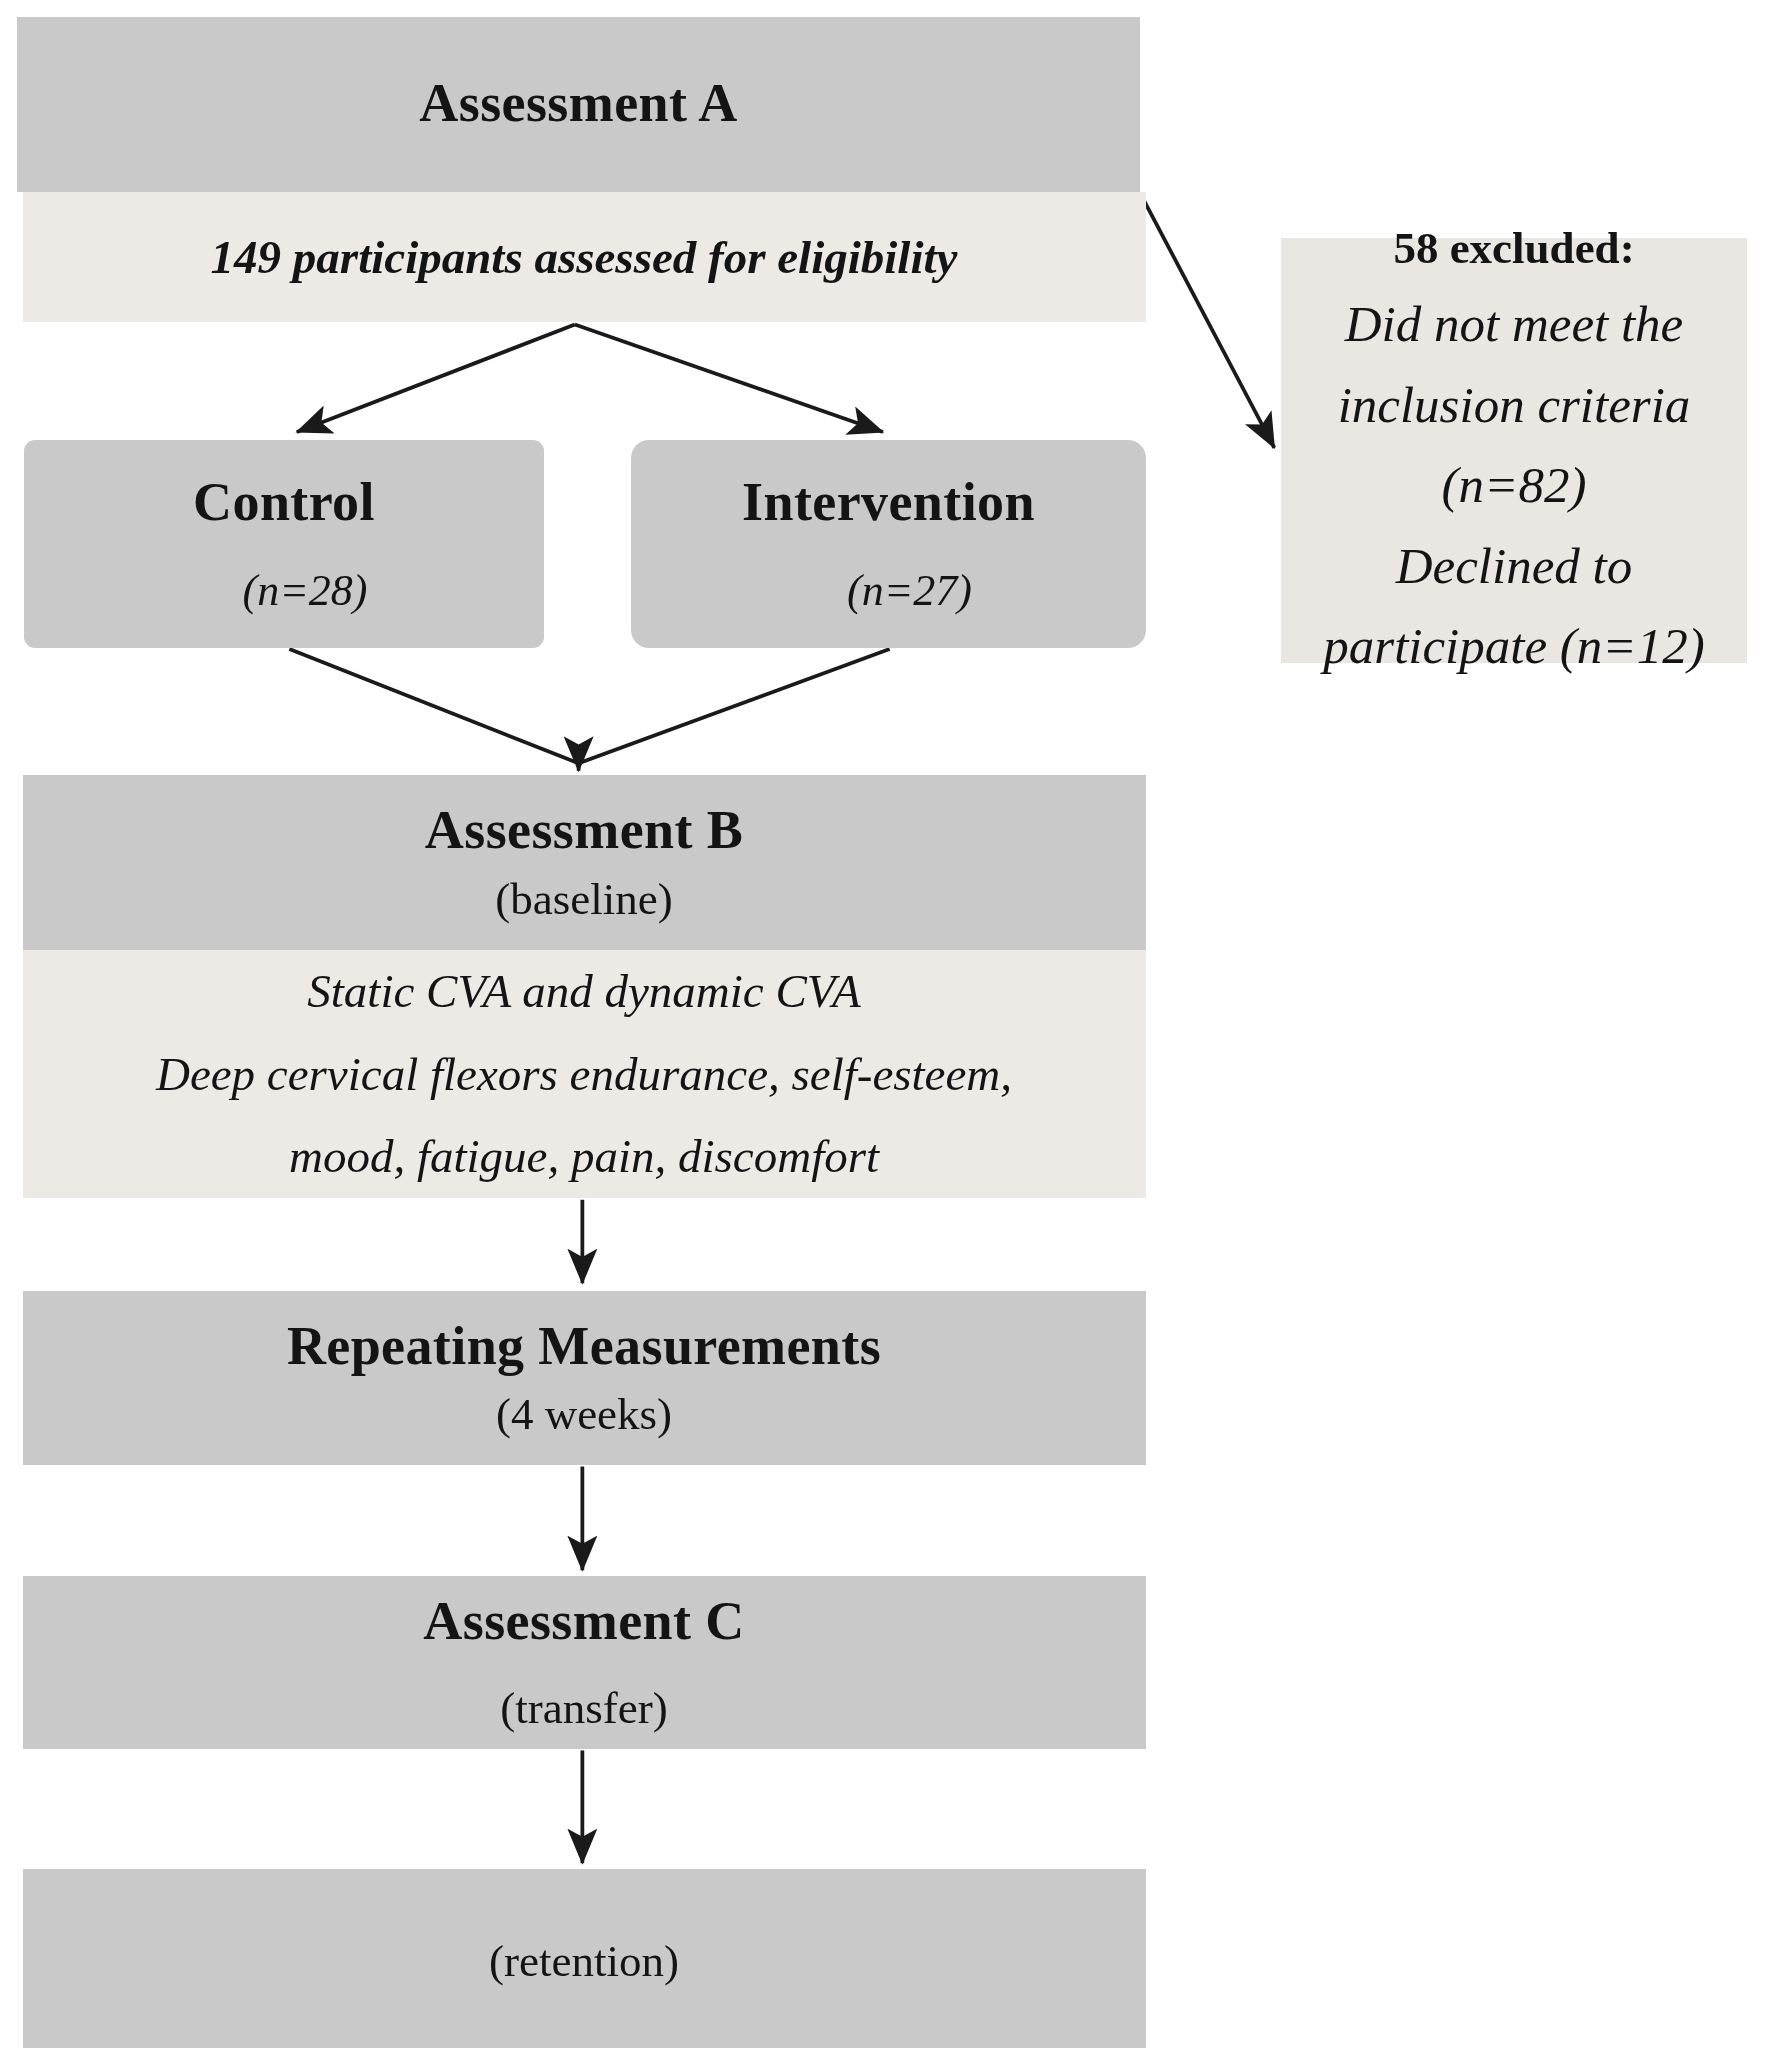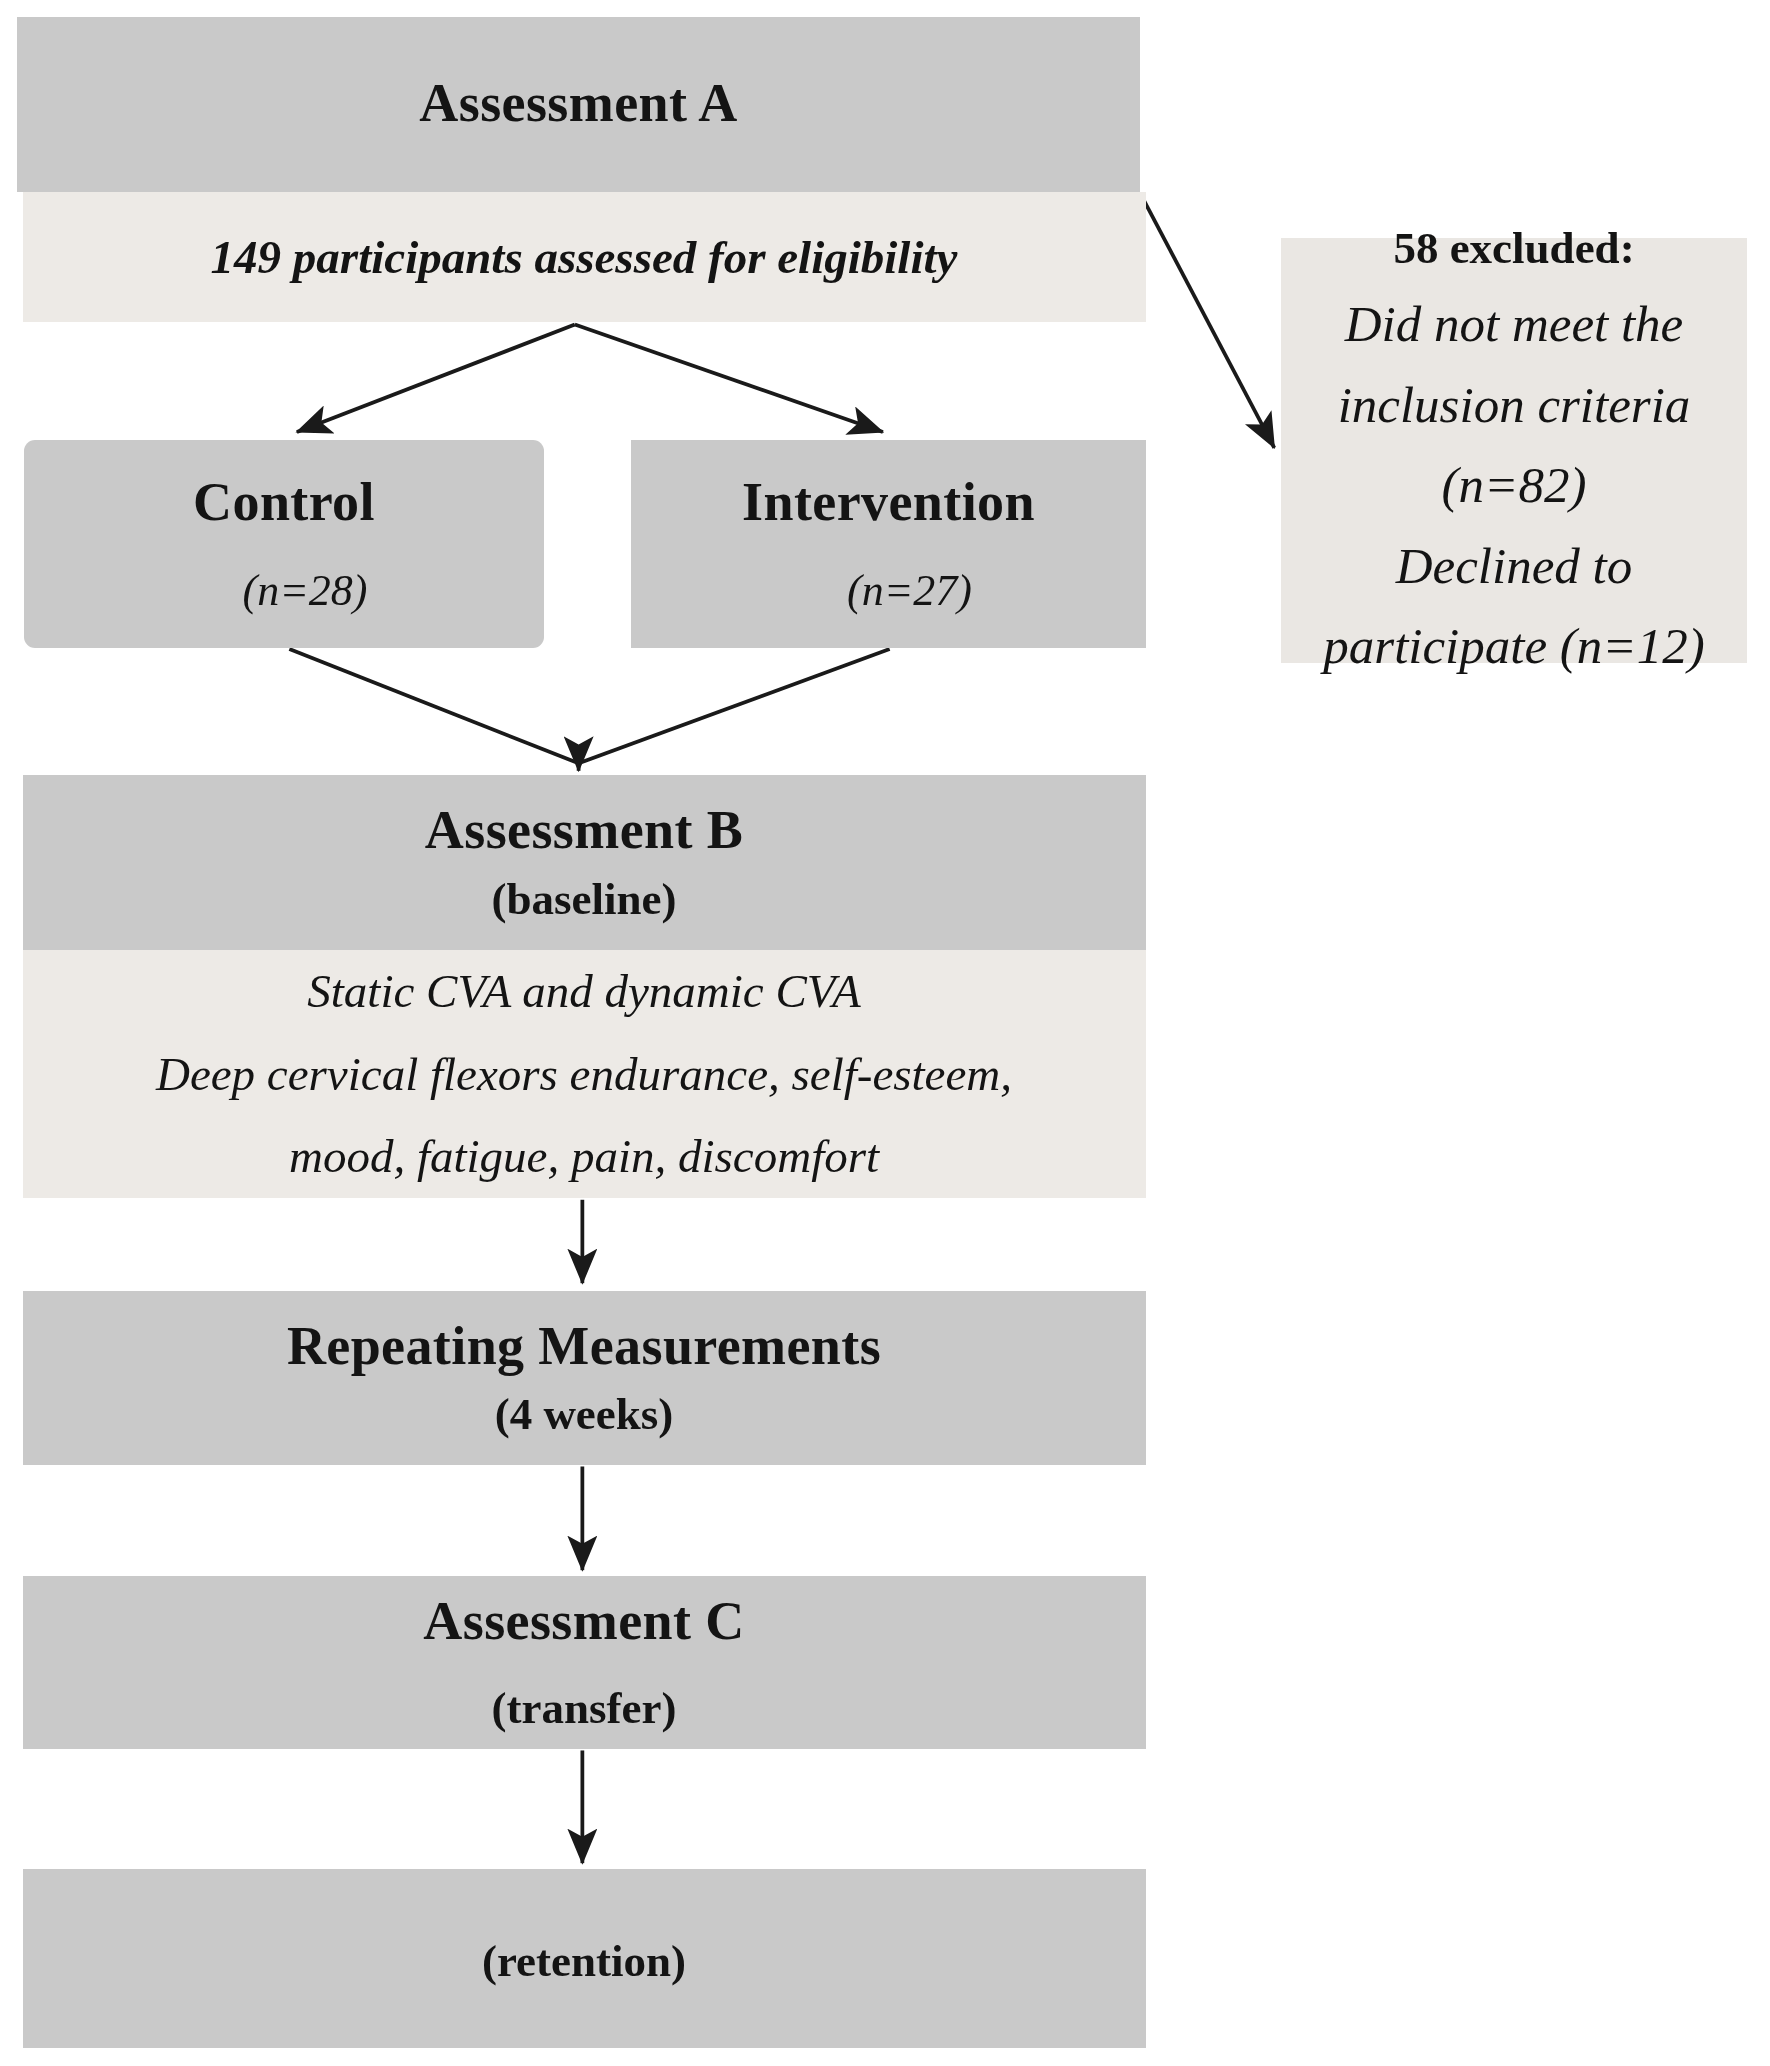--- a/index.html
+++ b/index.html
@@ -34,21 +34,21 @@
   .excluded-bg { background: var(--excluded-bg); }
 
   .title {
     font-size: 54px;
     font-weight: bold;
     line-height: 1.25;
     letter-spacing: 0.4px;
   }
   .subtitle {
     font-size: 45px;
-    font-weight: bold;
+    font-weight: normal;
     line-height: 1.3;
     margin-top: 5px;
   }
   .n-label {
     font-size: 44px;
     font-style: italic;
     line-height: 1.3;
     margin-top: 25.5px;
     margin-left: 42px;
   }
@@ -73,21 +73,21 @@
     font-style: italic;
     line-height: 1.58;
     white-space: nowrap;
   }
 
   
   #box-assessment-a   { left: 17px;   top: 16.5px;   width: 1123px; height: 175px; }
   #box-eligibility    { left: 22.5px;   top: 192px;  width: 1123px; height: 130px; }
   #box-excluded       { left: 1281px; top: 238px;  width: 466px;  height: 425px; }
   #box-control        { left: 24px;   top: 440px;  width: 520px;  height: 208px; border-radius: 11px; }
-  #box-intervention   { left: 631px;  top: 440px;  width: 515px;  height: 208px; }
+  #box-intervention   { left: 631px;  top: 440px;  width: 515px;  height: 208px; border-radius: 18px; }
   #box-assessment-b   { left: 22.5px;   top: 775px; width: 1123px; height: 175px; }
   #box-b-measures     { left: 22.5px;   top: 950px; width: 1123px; height: 248px; }
   #box-repeating      { left: 22.5px;   top: 1291px; width: 1123px; height: 174px; }
   #box-assessment-c   { left: 22.5px;   top: 1576px; width: 1123px; height: 173px; gap: 19px; }
   #box-assessment-d   { left: 22.5px;   top: 1869px; width: 1123px; height: 179px; }
 
   #flow-arrows {
     position: absolute;
     left: 0; top: 0;
     width: 1771px;

